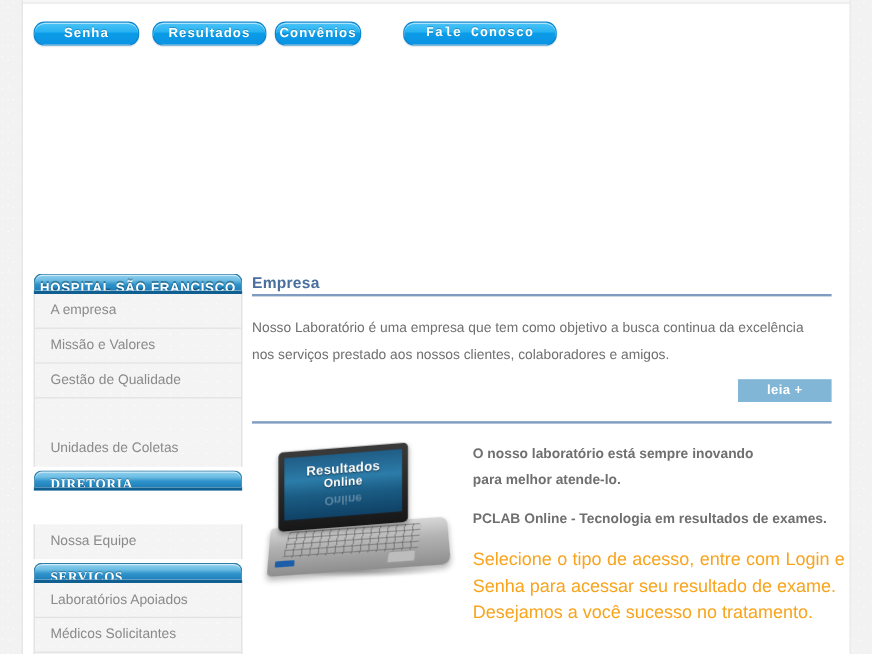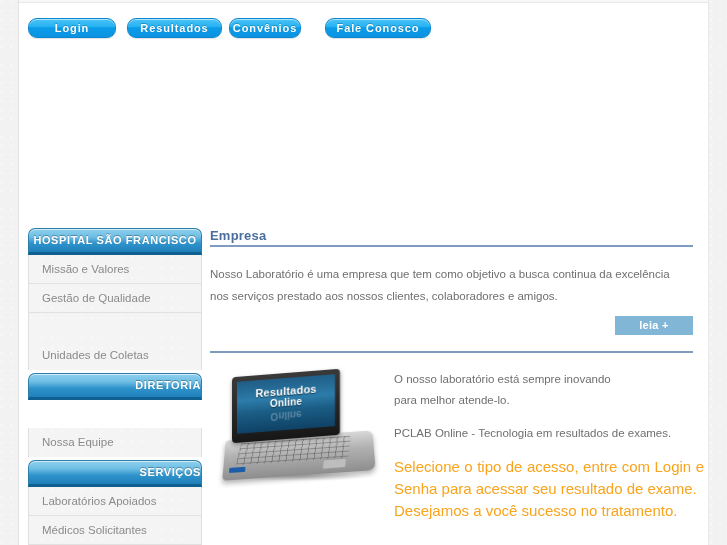--- a/index.html
+++ b/index.html
@@ -82,58 +82,58 @@
     box-shadow: inset 0 1px 0 rgba(255,255,255,0.55),
                 0 1px 1px rgba(0,0,0,0.12);
     text-shadow: 0 -1px 0 rgba(0,0,0,0.22);
     cursor: pointer;
     white-space: nowrap;
     overflow: hidden;
   }
   .nav-btn.n0 { left: 8px;   width: 88px; }
   .nav-btn.n1 { left: 107px; width: 95px; }
   .nav-btn.n2 { left: 209px; width: 72px; }
-  .nav-btn.n3 { left: 305px; width: 106px; }
+  .nav-btn.n3 { left: 316px; width: 128px; font-family: Liberation Mono, monospace; }
 
   
   #banner {
     position: absolute;
     left: 0; top: 42px;
     width: 687px;
     height: 180px;
     background: #ffffff;
   }
 
   
   #sidebar {
     position: absolute;
     left: 8px; top: 224px;
     width: 174px;
   }
   .side-head {
-    height: 27px;
+    height: 17px;
     border-radius: 7px 7px 0 0;
     box-sizing: border-box;
     color: #ffffff;
     font-size: 11px;
     font-weight: bold;
     letter-spacing: 0.6px;
     line-height: 23px;
     background: linear-gradient(to bottom,
                 #8fd0ee 0%, #6ebee4 34%, #2f93cb 62%, #1f7fba 100%);
     border: 1px solid #2f7ea8;
     border-bottom: 3px solid #0f5f91;
     box-shadow: inset 0 1px 0 rgba(255,255,255,0.6);
     text-shadow: 0 -1px 0 rgba(0,0,0,0.3);
     cursor: pointer;
     white-space: nowrap;
     overflow: hidden;
   }
   .side-head.center { text-align: center; }
-  .side-head.left   { text-align: right; padding-left: 13px; }
+  .side-head.left   { text-align: left; padding-left: 13px; font-family: Liberation Serif, serif; }
 
   .side-list {
     background-color: #f4f4f4;
     background-image:
       radial-gradient(circle at 3px 3px, #ffffff 0.6px, transparent 0.8px),
       radial-gradient(circle at 9px 8px, #fafafa 0.5px, transparent 0.7px);
     background-size: 10px 10px, 13px 13px;
     border-left: 1px solid #e0e0e0;
     border-right: 1px solid #e0e0e0;
   }
@@ -293,20 +293,21 @@
   }
 
   #exam-text {
     margin-left: 20px;
     width: 310px;
   }
   .exam-line {
     font-size: 11.5px;
     color: #6f6f6f;
     line-height: 21px;
+    font-weight: bold;
   }
   .exam-spacer { height: 12px; }
   .exam-orange {
     font-size: 15px;
     color: #f8a41c;
     line-height: 22px;
     text-align: justify;
   }
 </style>
 </head>
@@ -314,32 +315,33 @@
 
 <div id="page">
 
   <div class="top-rule"></div>
   <div class="side-strip left"></div>
   <div class="side-strip right"></div>
 
   <div id="content-col">
 
     <div id="topnav">
-      <div class="nav-btn n0">Login</div>
+      <div class="nav-btn n0">Senha</div>
       <div class="nav-btn n1">Resultados</div>
       <div class="nav-btn n2">Convênios</div>
       <div class="nav-btn n3">Fale Conosco</div>
     </div>
 
     <div id="banner"></div>
 
     <div id="sidebar">
 
       <div class="side-head center">HOSPITAL SÃO FRANCISCO</div>
       <div class="side-list">
+        <div class="side-item">A empresa</div>
         <div class="side-item">Missão e Valores</div>
         <div class="side-item">Gestão de Qualidade</div>
         <div class="side-item last">Unidades de Coletas</div>
       </div>
 
       <div class="side-gap"></div>
 
       <div class="side-head left">DIRETORIA</div>
       <div class="side-list">
         <div class="side-item last">Nossa Equipe</div>

